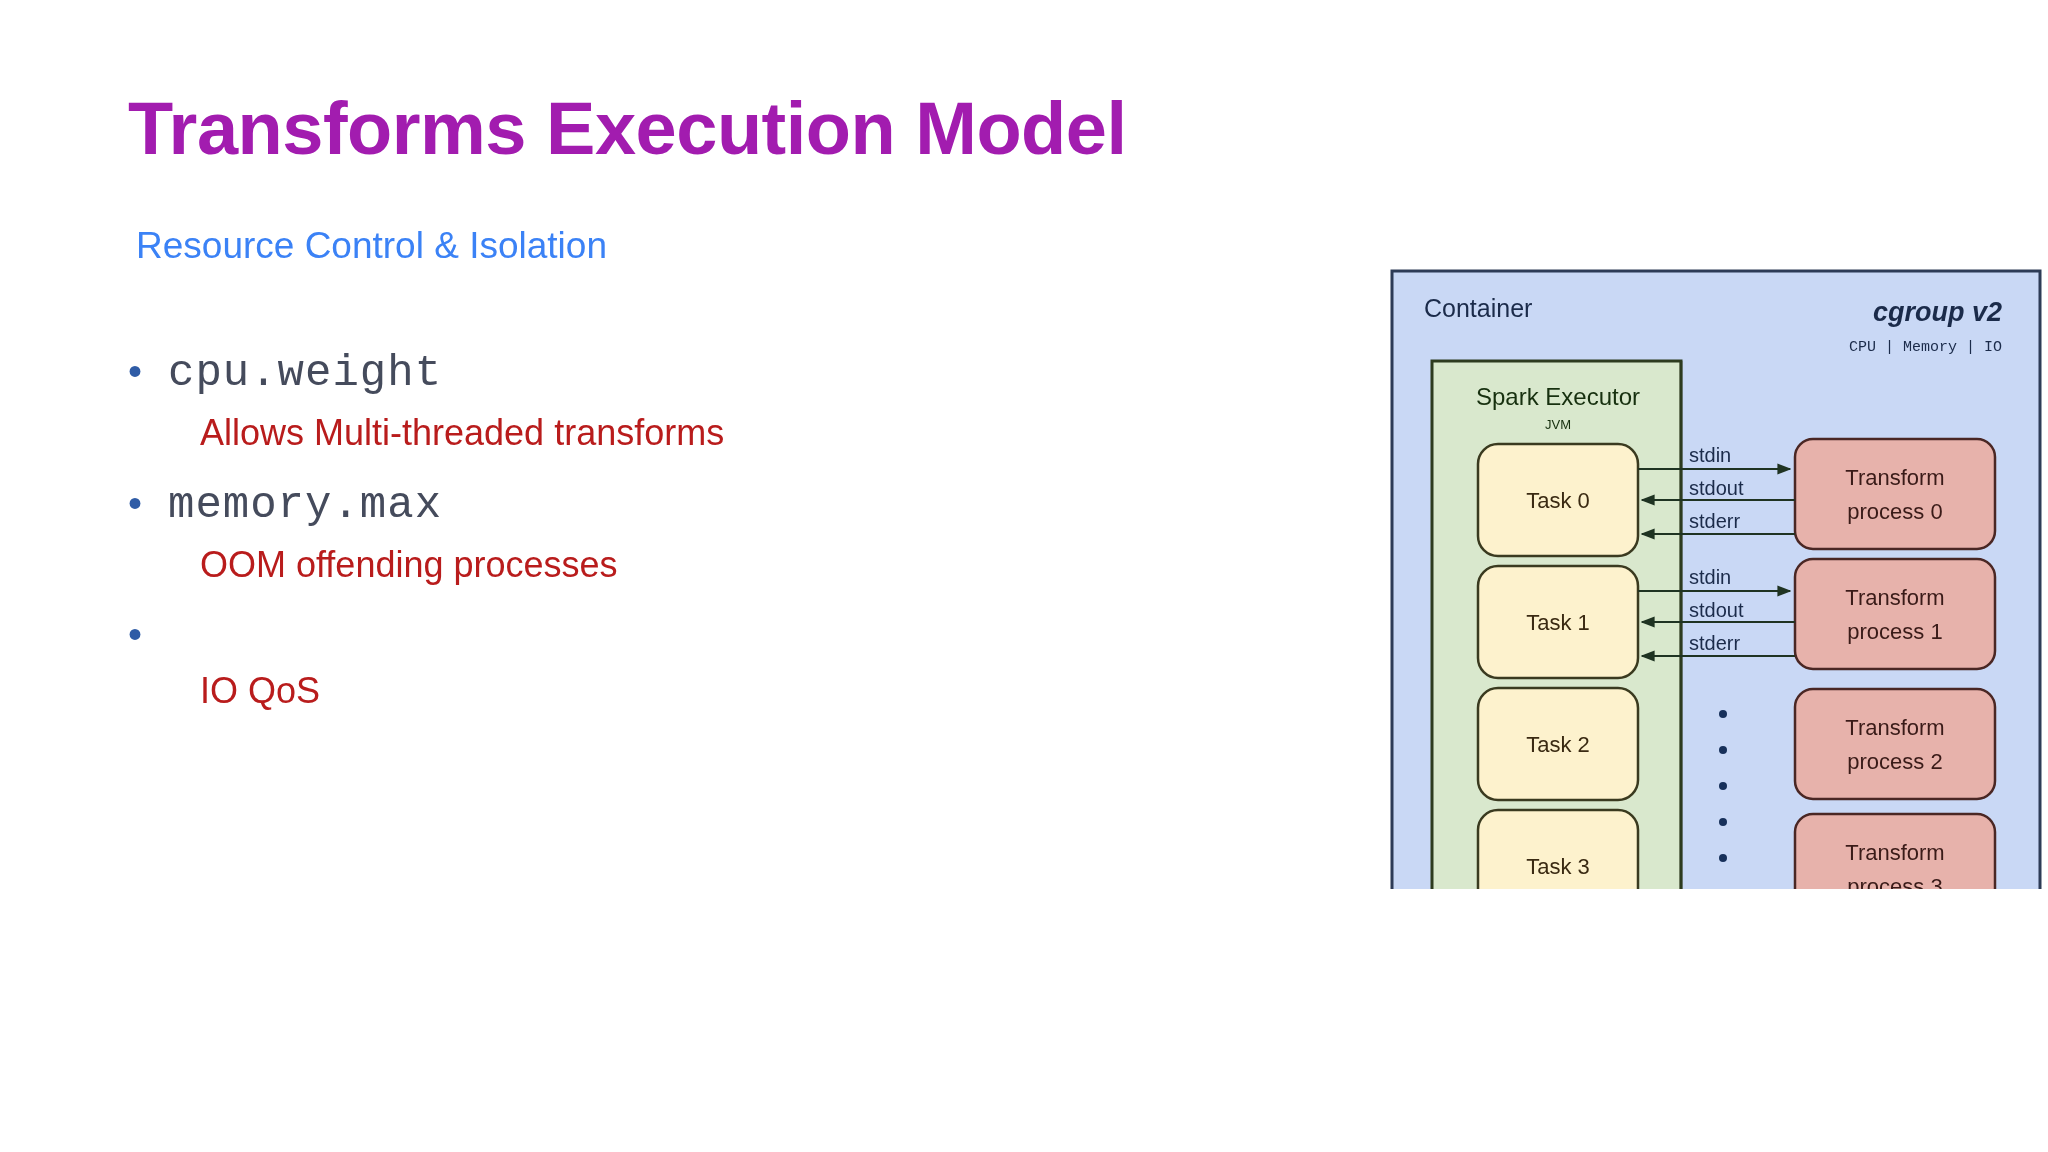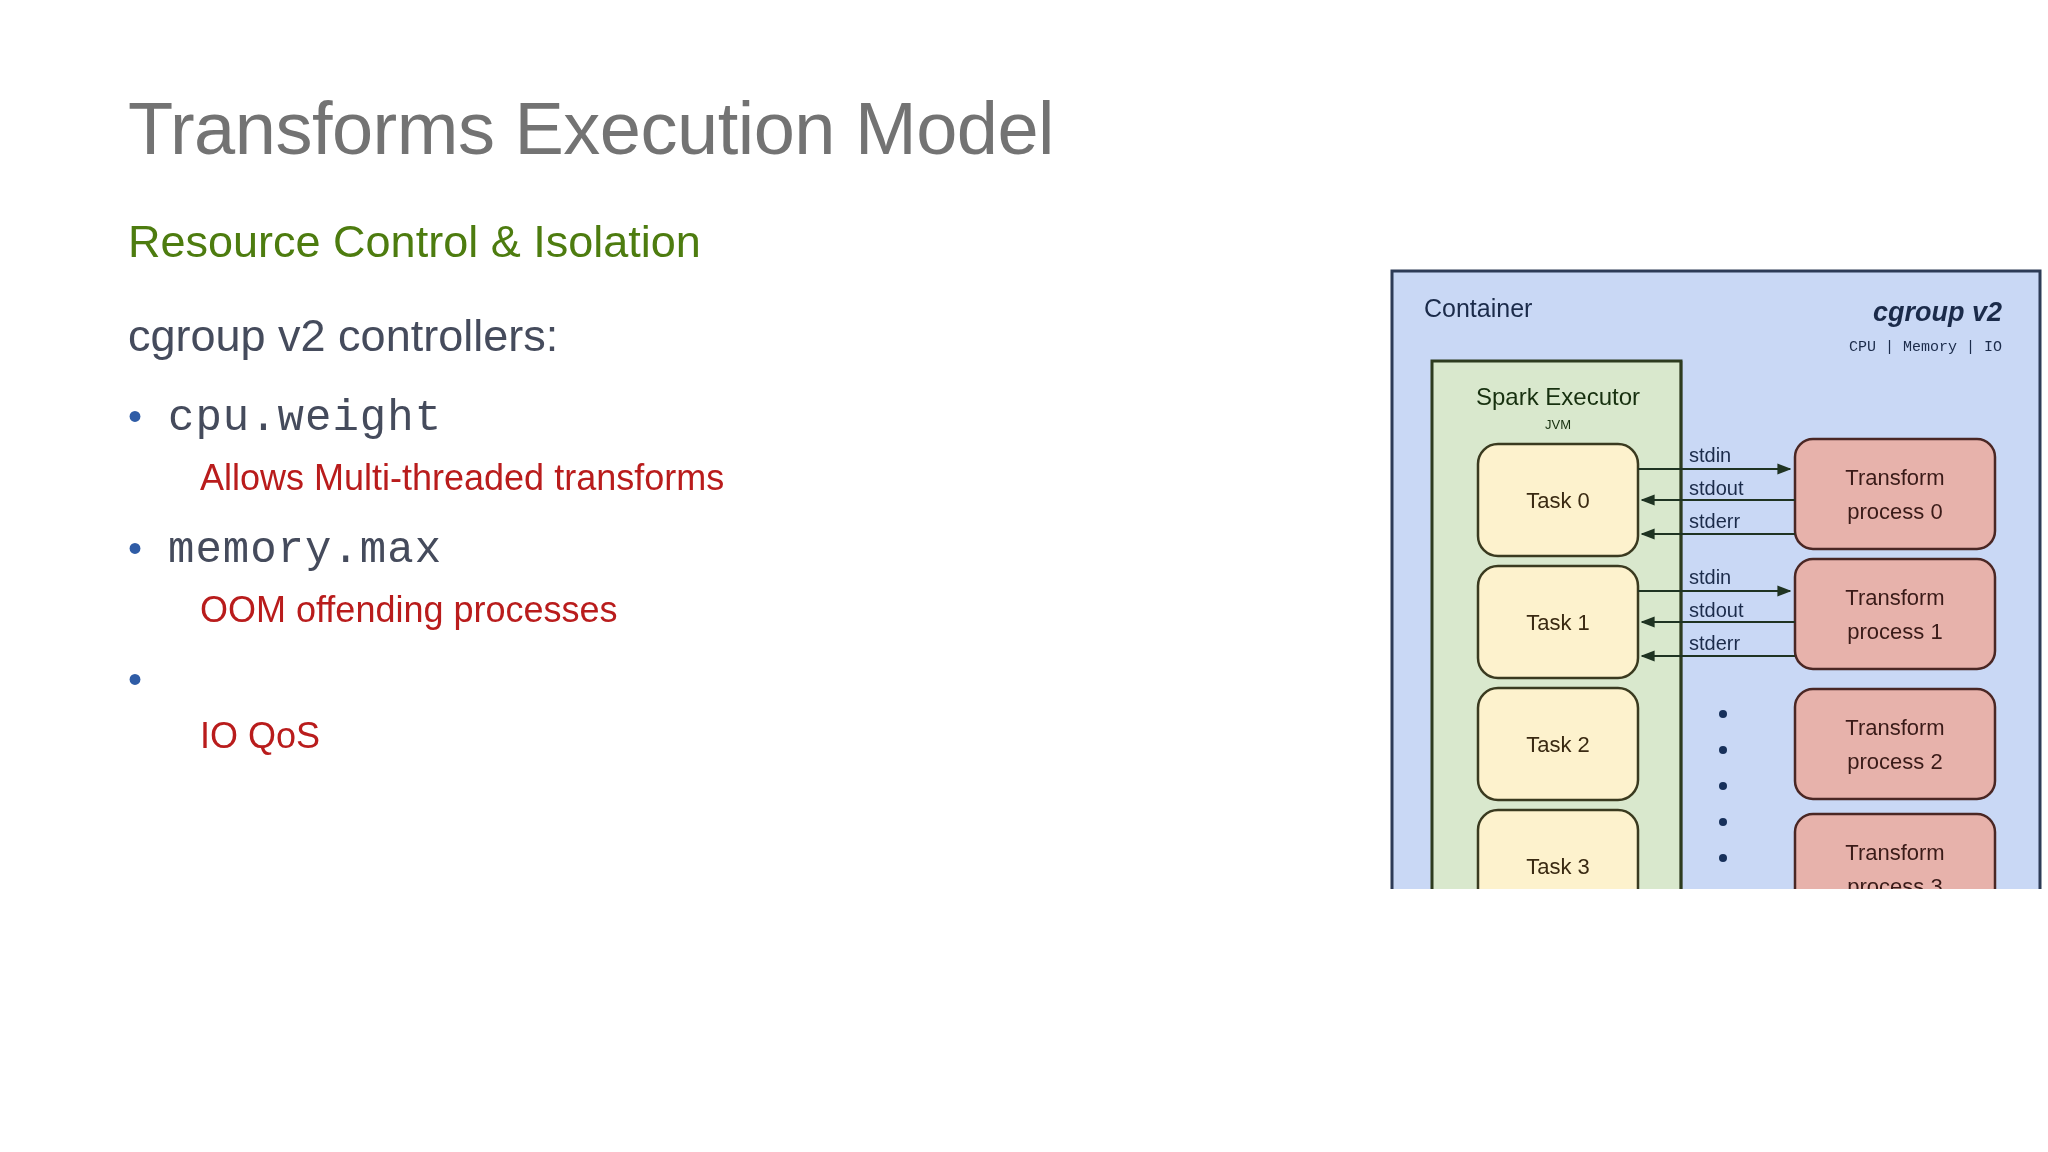--- a/index.html
+++ b/index.html
@@ -26,34 +26,34 @@
   
   .left-col {
     position: absolute;
     left: 128px;
     top: 92px;
     width: 1180px;
   }
 
   .slide-title {
     font-size: 74px;
-    font-weight: normal;
-    color: #737373;
+    font-weight: bold;
+    color: #a21caf;
     letter-spacing: -0.5px;
     line-height: 1.0;
     margin: 0;
     white-space: nowrap;
   }
 
   .slide-subtitle {
-    font-size: 45px;
+    font-size: 37px;
     font-weight: normal;
-    color: #4d7c0f;
+    color: #3b82f6;
     line-height: 1.0;
-    margin: 0;
+    margin: 8px;
     padding-top: 53px;
   }
 
   .body-block {
     padding-top: 48px;
   }
 
   .lead-line {
     font-size: 45px;
     color: #454b5c;
@@ -123,21 +123,20 @@
 <div class="slide">
 
   <div class="left-col">
 
     <h1 class="slide-title">Transforms Execution Model</h1>
 
     <h2 class="slide-subtitle">Resource Control &amp; Isolation</h2>
 
     <div class="body-block">
 
-      <p class="lead-line">cgroup v2 controllers:</p>
 
       <div class="bullet-row">
         <span class="bullet-dot">•</span>
         <span class="bullet-code">cpu.weight</span>
       </div>
       <p class="sub-line">Allows Multi-threaded transforms</p>
 
       <div class="bullet-row">
         <span class="bullet-dot">•</span>
         <span class="bullet-code italic">memory.max</span>

